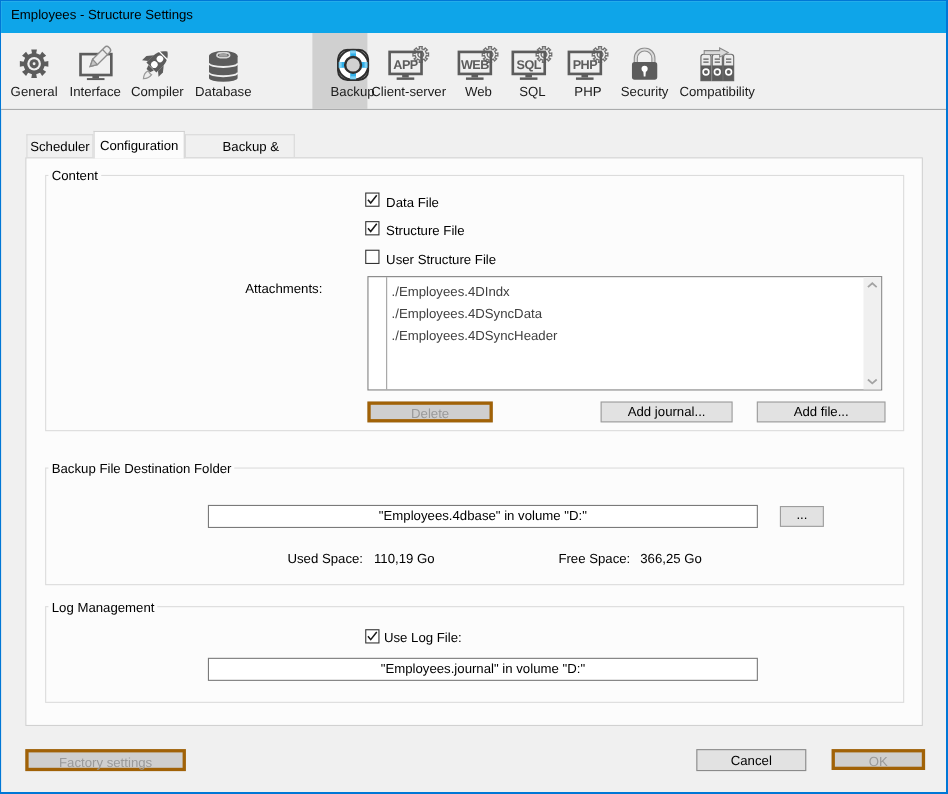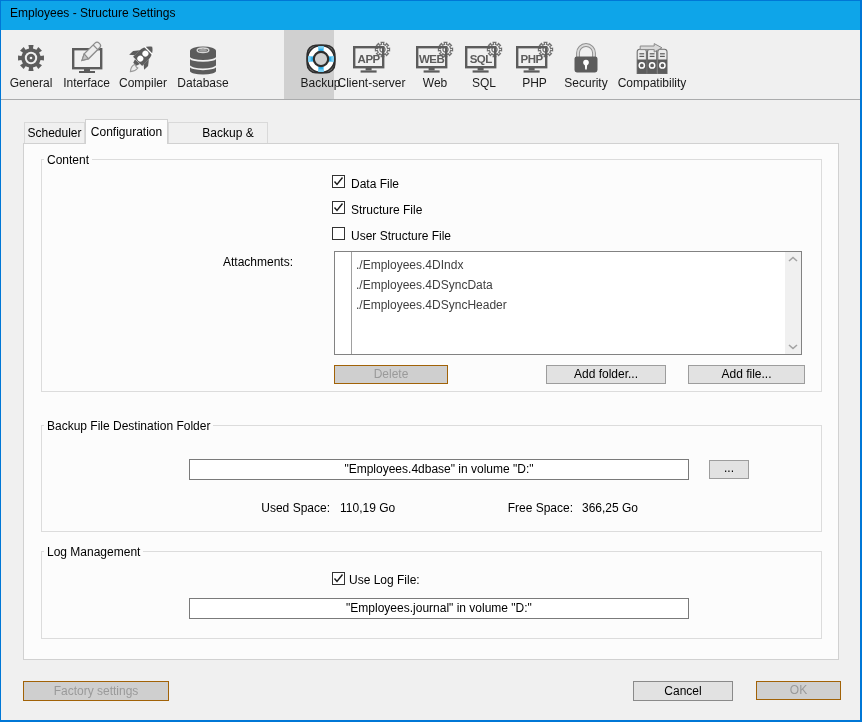--- a/index.html
+++ b/index.html
@@ -15,21 +15,21 @@
 .tbicon { position:absolute; top:11px; left:50%; transform:translateX(-50%); }
 .tblabel { position:absolute; top:46px; left:50%; transform:translateX(-50%); white-space:nowrap; font-size:12px; color:#1a1a1a; }
 .tab { position:absolute; background:#f0f0f0; border:1px solid #d9d9d9; border-bottom:none; top:121px; height:21px; text-align:center; font-size:12px; line-height:20px; z-index:2; }
 .tabsel { position:absolute; background:#fcfcfc; border:1px solid #d1d1d1; border-bottom:none; top:118px; height:25px; text-align:center; font-size:12px; line-height:24px; z-index:4; }
 #panel { position:absolute; left:22px; top:142px; width:816px; height:517px; background:#fcfcfc; border:1px solid #d1d1d1; z-index:3; }
 .group { position:absolute; border:1px solid #dcdcdc; }
 .grouplabel { position:absolute; background:#fcfcfc; padding:0 3px; font-size:12px; white-space:nowrap; }
 .cb { position:absolute; width:13px; height:13px; background:#fff; border:1px solid #333333; }
 .lbl { position:absolute; font-size:12px; white-space:nowrap; }
 .btn { position:absolute; background:#e2e2e2; border:1px solid #9d9d9d; font-size:12px; text-align:center; color:#000; }
-.btndis { position:absolute; background:#cfcfcf; border:1px solid #a16207; font-size:12px; text-align:center; color:#9a9a9a; }
+.btndis { position:absolute; background:#cfcfcf; border:3px solid #a16207; font-size:12px; text-align:center; color:#9a9a9a; }
 .input { position:absolute; background:#fff; border:1px solid #7a7a7a; font-size:12px; text-align:center; }
 </style>
 </head>
 <body>
 <div id="win">
   <div id="titlebar">
       <span>Employees - Structure Settings</span>
     </div>
   <div id="toolbar">
     <div class="tbsel"></div>
@@ -221,21 +221,21 @@
     <div class="abs" style="right:0; top:0; width:16px; height:102px; background:#f0f0f0;">
       <svg class="abs" style="left:3px; top:4px;" width="10" height="6" viewBox="0 0 10 6">
           <path d="M1 5 L5 1.5 L9 5" stroke="#a3a3a3" stroke-width="1.6" fill="none"></path>
         </svg>
       <svg class="abs" style="left:3px; bottom:4px;" width="10" height="6" viewBox="0 0 10 6">
           <path d="M1 1 L5 4.5 L9 1" stroke="#a3a3a3" stroke-width="1.6" fill="none"></path>
         </svg>
     </div>
   </div>
   <div class="btndis" style="left:333px; top:364px; width:114px; height:19px; line-height:17px; z-index:6;">Delete</div>
-  <div class="btn" style="left:545px; top:364px; width:120px; height:19px; line-height:17px; z-index:6;">Add folder...</div>
+  <div class="btn" style="left:545px; top:364px; width:120px; height:19px; line-height:17px; z-index:6;">Add journal...</div>
   <div class="btn" style="left:687px; top:364px; width:117px; height:19px; line-height:17px; z-index:6;">Add file...</div>
 
   <div class="group" style="left:40px; top:424px; width:781px; height:107px; z-index:5;"></div>
   <div class="grouplabel" style="left:43px; top:418px; z-index:6;">Backup File Destination Folder</div>
   <div class="input" style="left:188px; top:458px; width:500px; height:21px; line-height:19px; z-index:6;">"Employees.4dbase" in volume "D:"</div>
   <div class="btn" style="left:708px; top:459px; width:40px; height:19px; line-height:15px; z-index:6;">...</div>
   <div class="lbl" style="left:229px; top:500px; width:100px; text-align:right; z-index:6;">Used Space:</div>
   <div class="lbl" style="left:339px; top:500px; z-index:6;">110,19 Go</div>
   <div class="lbl" style="left:472px; top:500px; width:100px; text-align:right; z-index:6;">Free Space:</div>
   <div class="lbl" style="left:581px; top:500px; z-index:6;">366,25 Go</div>

